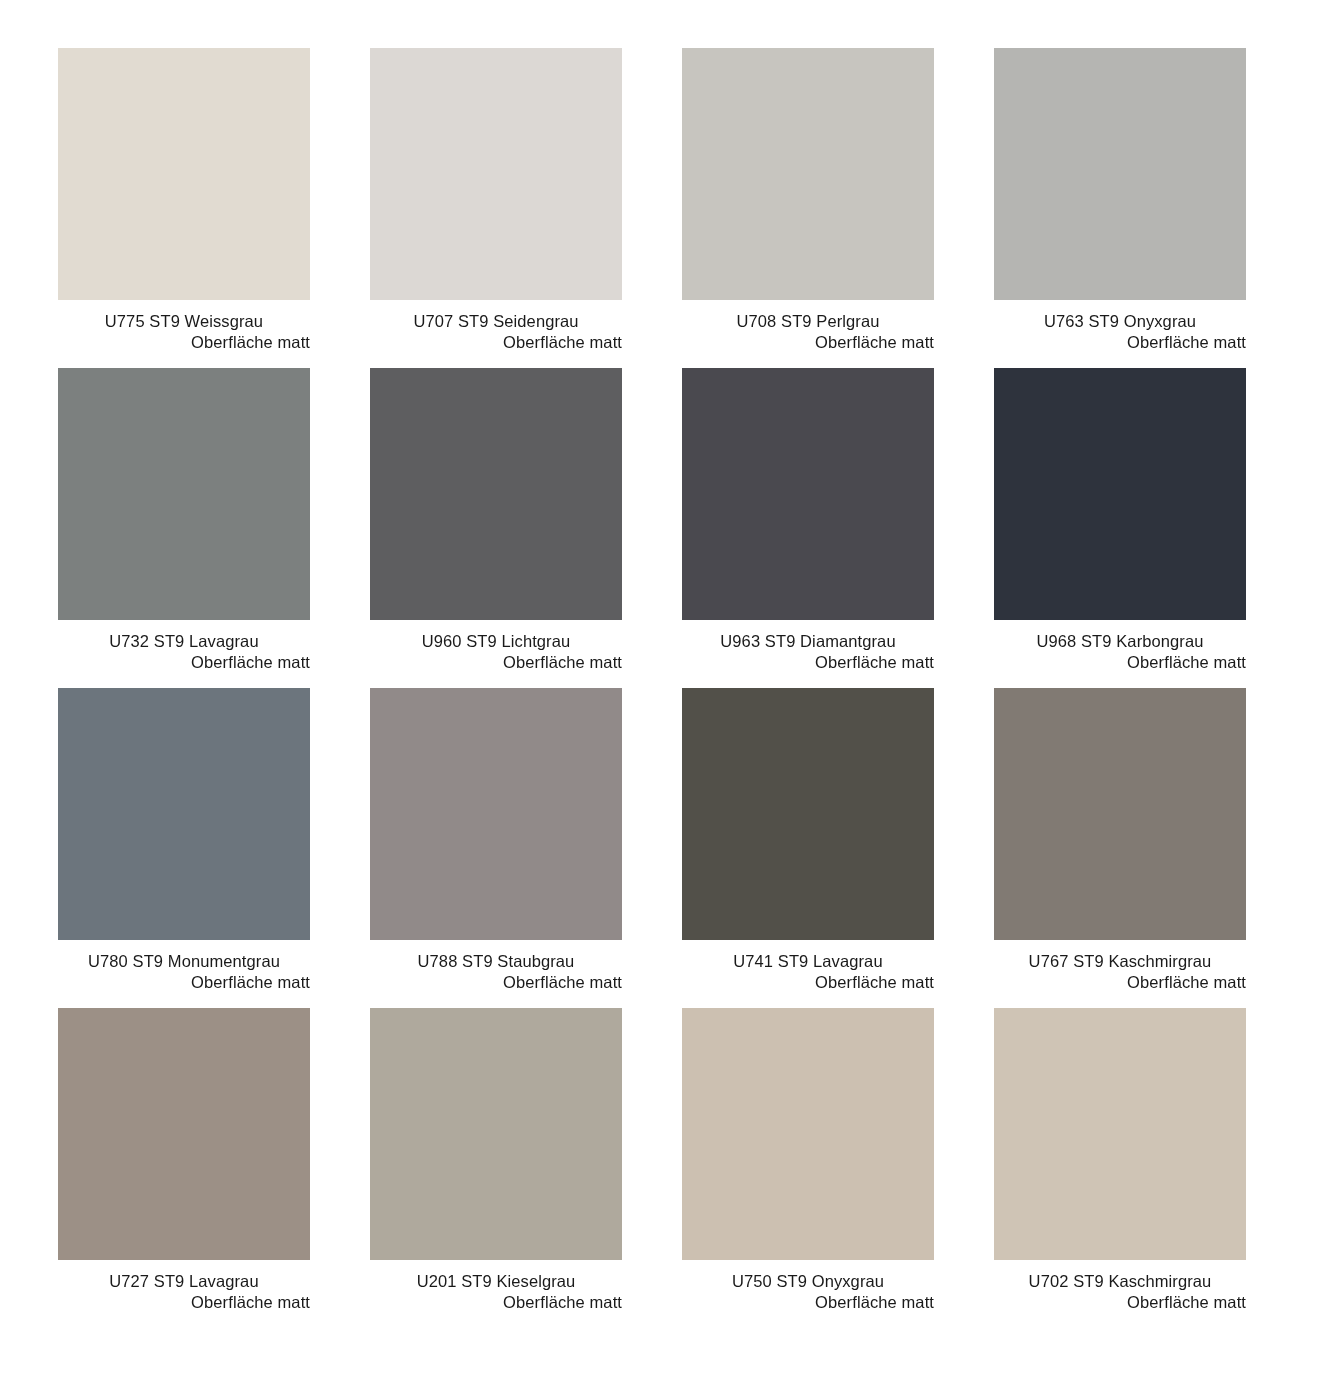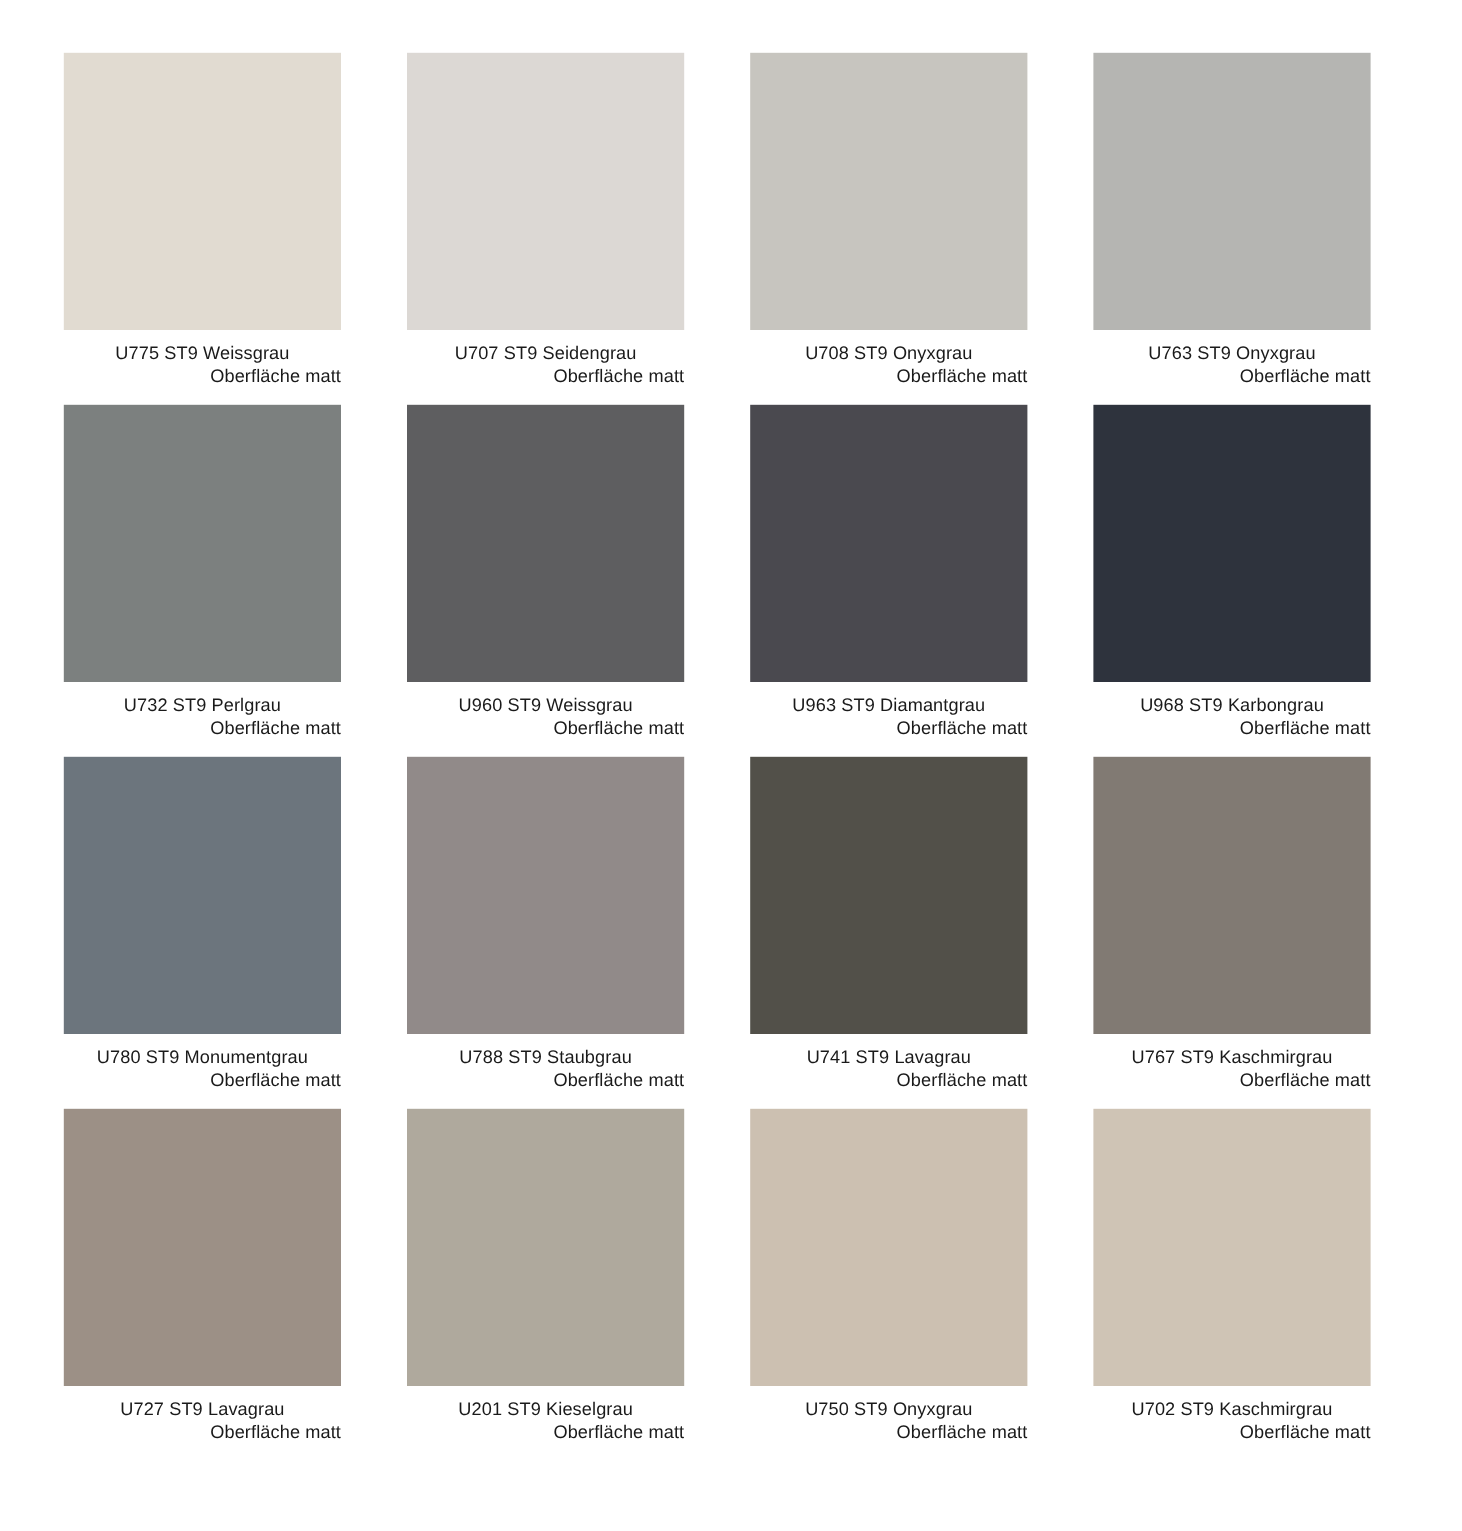--- a/index.html
+++ b/index.html
@@ -79,42 +79,42 @@
       <div class="swatch-cell">
         <div class="swatch-chip" style="background-color: rgb(220, 216, 212);"></div>
         <div class="swatch-caption">
           <span class="swatch-name">U707 ST9 Seidengrau</span>
           <span class="swatch-finish">Oberfläche matt</span>
         </div>
       </div>
       <div class="swatch-cell">
         <div class="swatch-chip" style="background-color: rgb(199, 197, 191);"></div>
         <div class="swatch-caption">
-          <span class="swatch-name">U708 ST9 Onyxgrau</span>
+          <span class="swatch-name">U708 ST9 Perlgrau</span>
           <span class="swatch-finish">Oberfläche matt</span>
         </div>
       </div>
       <div class="swatch-cell">
         <div class="swatch-chip" style="background-color: rgb(181, 181, 178);"></div>
         <div class="swatch-caption">
           <span class="swatch-name">U763 ST9 Onyxgrau</span>
           <span class="swatch-finish">Oberfläche matt</span>
         </div>
       </div>
       <div class="swatch-cell">
         <div class="swatch-chip" style="background-color: rgb(124, 128, 127);"></div>
         <div class="swatch-caption">
-          <span class="swatch-name">U732 ST9 Perlgrau</span>
+          <span class="swatch-name">U732 ST9 Lavagrau</span>
           <span class="swatch-finish">Oberfläche matt</span>
         </div>
       </div>
       <div class="swatch-cell">
         <div class="swatch-chip" style="background-color: rgb(94, 94, 96);"></div>
         <div class="swatch-caption">
-          <span class="swatch-name">U960 ST9 Weissgrau</span>
+          <span class="swatch-name">U960 ST9 Lichtgrau</span>
           <span class="swatch-finish">Oberfläche matt</span>
         </div>
       </div>
       <div class="swatch-cell">
         <div class="swatch-chip" style="background-color: rgb(74, 73, 79);"></div>
         <div class="swatch-caption">
           <span class="swatch-name">U963 ST9 Diamantgrau</span>
           <span class="swatch-finish">Oberfläche matt</span>
         </div>
       </div>

